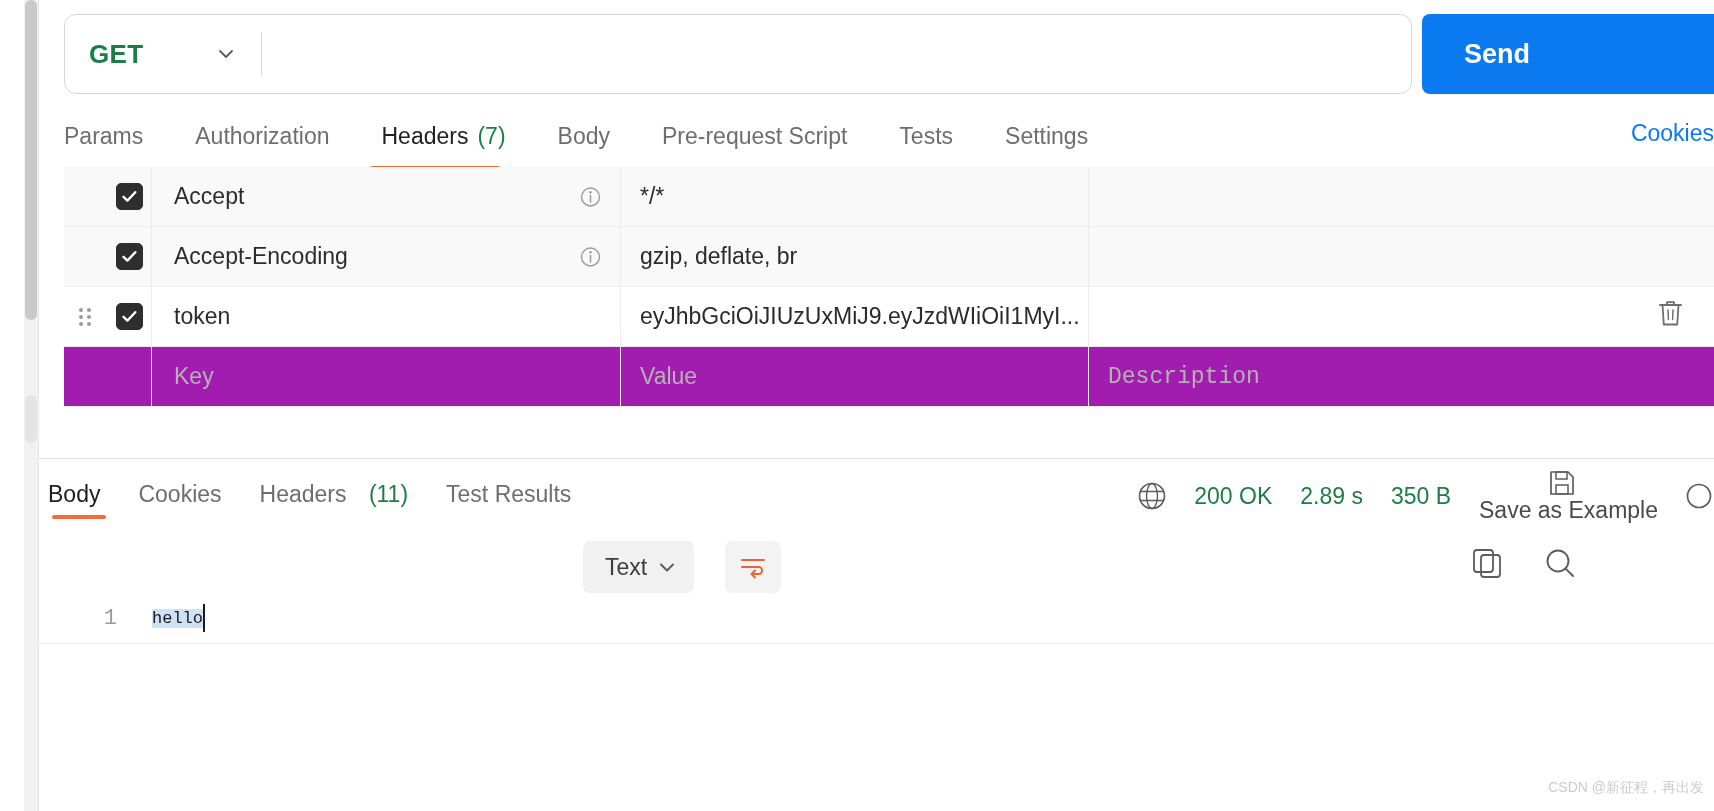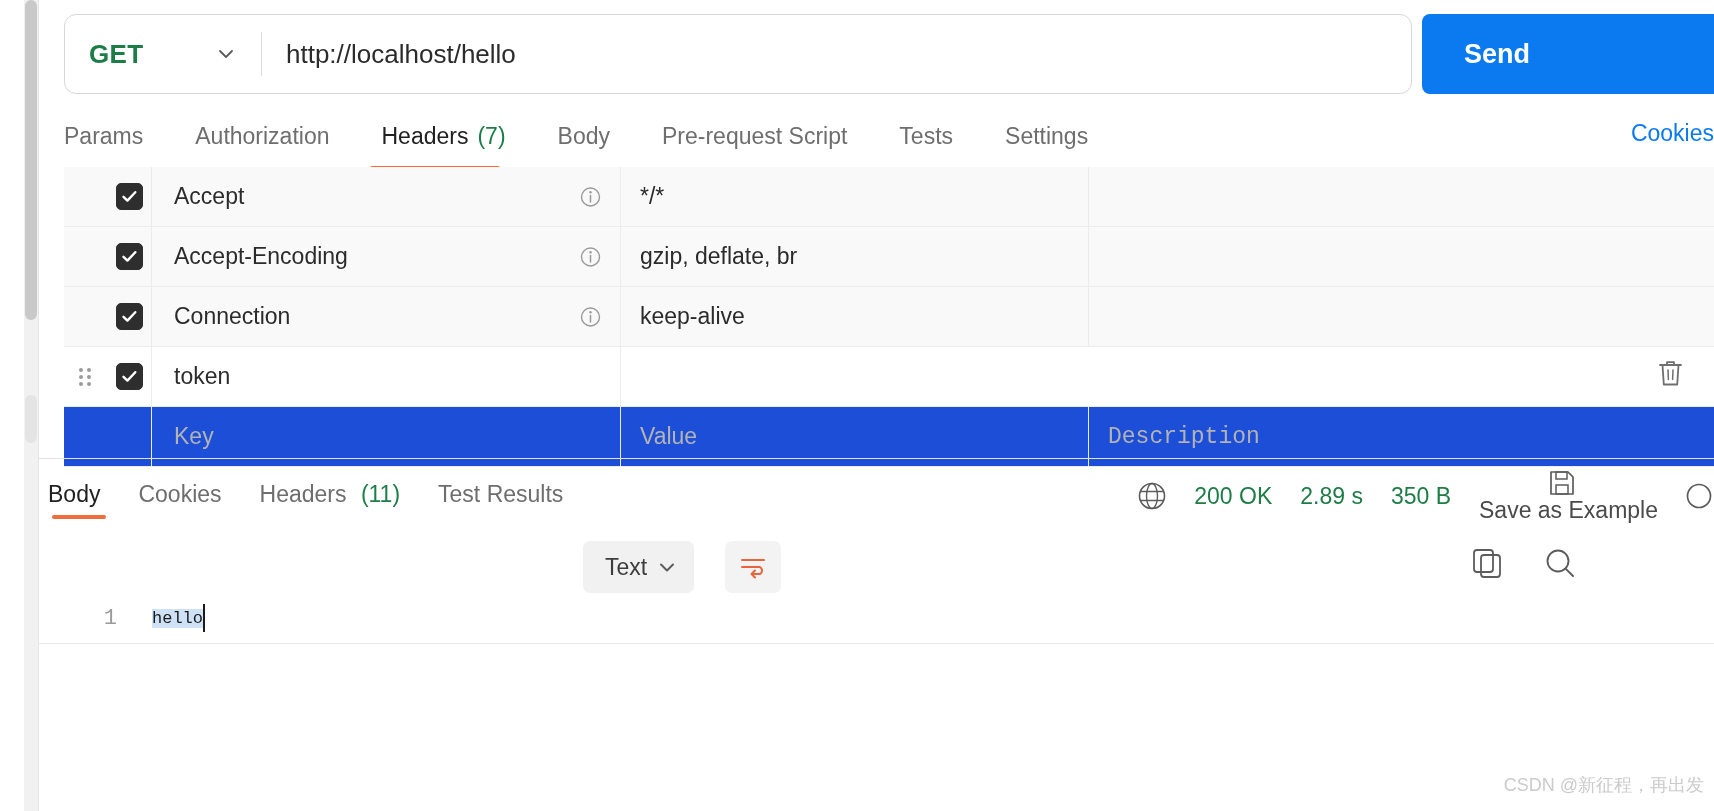--- a/index.html
+++ b/index.html
@@ -130,21 +130,21 @@
     position: absolute; left: 64px; top: 167px;
     width: 1650px;
   }
   .trow {
     display: flex;
     height: 60px;
     border-bottom: 1px solid #ececec;
     background: #f9f9f9;
   }
   .trow.last { background: #ffffff; }
-  .trow.input-row { background: #1d4ed8; }
+  .trow.input-row { background: #a21caf; }
   .cell-handle {
     width: 43px;
     display: flex; align-items: center; justify-content: center;
   }
   .cell-check {
     width: 44px;
     display: flex; align-items: center; justify-content: center;
   }
   .cell-key {
     flex: 0 0 469px;
@@ -217,21 +217,21 @@
     height: 48px;
   }
   .restab {
     font-size: 23px;
     color: #6e6e6e;
     margin-right: 38px;
     cursor: pointer;
     white-space: nowrap;
   }
   .restab.active { color: #212121; }
-  .restab .cnt { color: #1d7d46; margin-left: 8px; }
+  .restab .cnt { color: #1d7d46; margin-left: 16px; }
   .restab-underline {
     position: absolute; left: 52px; top: 515px;
     width: 54px; height: 4px;
     background: #f26b3a;
     border-radius: 2px;
   }
 
   .status-row {
     position: absolute; right: 0px; top: 476px;
     display: flex; align-items: center;
@@ -335,21 +335,21 @@
     margin-left: 0px;
   }
   .code-underline {
     position: absolute; left: 39px; top: 643px;
     width: 1675px; height: 1px;
     background: #e8e8e8;
   }
 
   .watermark {
     position: absolute; right: 10px; bottom: 14px;
-    font-size: 18px;
+    font-size: 14px;
     color: #cbcbcb;
     white-space: nowrap;
   }
 </style>
 </head>
 <body>
 
 <div id="app">
 
   <div class="rail-far-left"></div>
@@ -361,21 +361,20 @@
   <div class="urlbar">
     <div class="method-box">
       <span class="method-label">GET</span>
       <span class="chev">
         <svg width="22" height="22" viewBox="0 0 22 22">
             <path d="M5 8 L11 14 L17 8" fill="none" stroke="#5c5c5c" stroke-width="1.8" stroke-linecap="round" stroke-linejoin="round"></path>
           </svg>
       </span>
     </div>
     <div class="method-sep"></div>
-    <div class="url-input">http://localhost/hello</div>
   </div>
 
   <div class="send-btn">Send</div>
 
   <div class="req-tabs">
     <div class="rtab">
       <span>Params</span>
     </div>
     <div class="rtab">
       <span>Authorization</span>
@@ -449,46 +448,20 @@
         </span>
       </div>
       <div class="cell-val">
         <span>gzip, deflate, br</span>
       </div>
       <div class="cell-desc">
         <span></span>
       </div>
     </div>
 
-    <div class="trow">
-      <div class="cell-handle"></div>
-      <div class="cell-check">
-        <span class="cb">
-          <svg width="19" height="19" viewBox="0 0 19 19">
-              <path d="M3.5 9.8 L7.4 13.6 L15.3 5.2" fill="none" stroke="#ffffff" stroke-width="2.4" stroke-linecap="round" stroke-linejoin="round"></path>
-            </svg>
-        </span>
-      </div>
-      <div class="cell-key">
-        <span>Connection</span>
-        <span class="info-i">
-          <svg width="23" height="23" viewBox="0 0 23 23">
-              <circle cx="11.5" cy="11.5" r="9" fill="none" stroke="#9b9b9b" stroke-width="1.4"></circle>
-              <circle cx="11.5" cy="6.8" r="1.2" fill="#9b9b9b"></circle>
-              <path d="M11.5 10 L11.5 16.5" stroke="#9b9b9b" stroke-width="1.5" stroke-linecap="round"></path>
-            </svg>
-        </span>
-      </div>
-      <div class="cell-val">
-        <span>keep-alive</span>
-      </div>
-      <div class="cell-desc">
-        <span></span>
-      </div>
-    </div>
 
     <div class="trow last">
       <div class="cell-handle">
         <span class="drag-dots">
           <i></i>
             <i></i>
             <i></i>
             <i></i>
             <i></i>
             <i></i>
@@ -496,20 +469,23 @@
       </div>
       <div class="cell-check">
         <span class="cb">
           <svg width="19" height="19" viewBox="0 0 19 19">
               <path d="M3.5 9.8 L7.4 13.6 L15.3 5.2" fill="none" stroke="#ffffff" stroke-width="2.4" stroke-linecap="round" stroke-linejoin="round"></path>
             </svg>
         </span>
       </div>
       <div class="cell-key">
         <span>token</span>
+      </div>
+      <div class="cell-val">
+        <span>eyJhbGciOiJIUzUxMiJ9.eyJzdWIiOiI1MyI...</span>
       </div>
       <div class="cell-desc">
         <span></span>
         <span class="trash">
           <svg width="27" height="29" viewBox="0 0 27 29">
             <path d="M3 6 L24 6" stroke="#6e6e6e" stroke-width="1.8" stroke-linecap="round"></path>
             <path d="M10 6 L10 3.2 L17 3.2 L17 6" fill="none" stroke="#6e6e6e" stroke-width="1.8" stroke-linejoin="round"></path>
             <path d="M5.5 6 L6.8 25.5 L20.2 25.5 L21.5 6" fill="none" stroke="#6e6e6e" stroke-width="1.8" stroke-linejoin="round"></path>
             <path d="M11 11 L11.4 20.5 M16 11 L15.6 20.5" stroke="#6e6e6e" stroke-width="1.5" stroke-linecap="round"></path>
           </svg>

